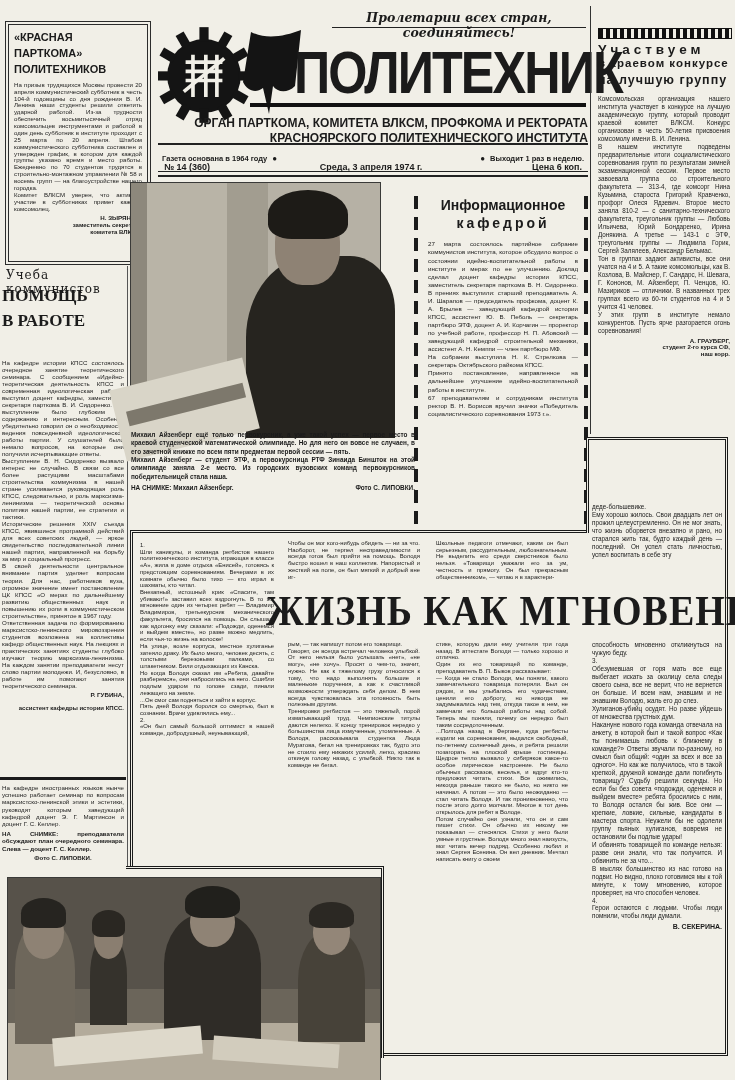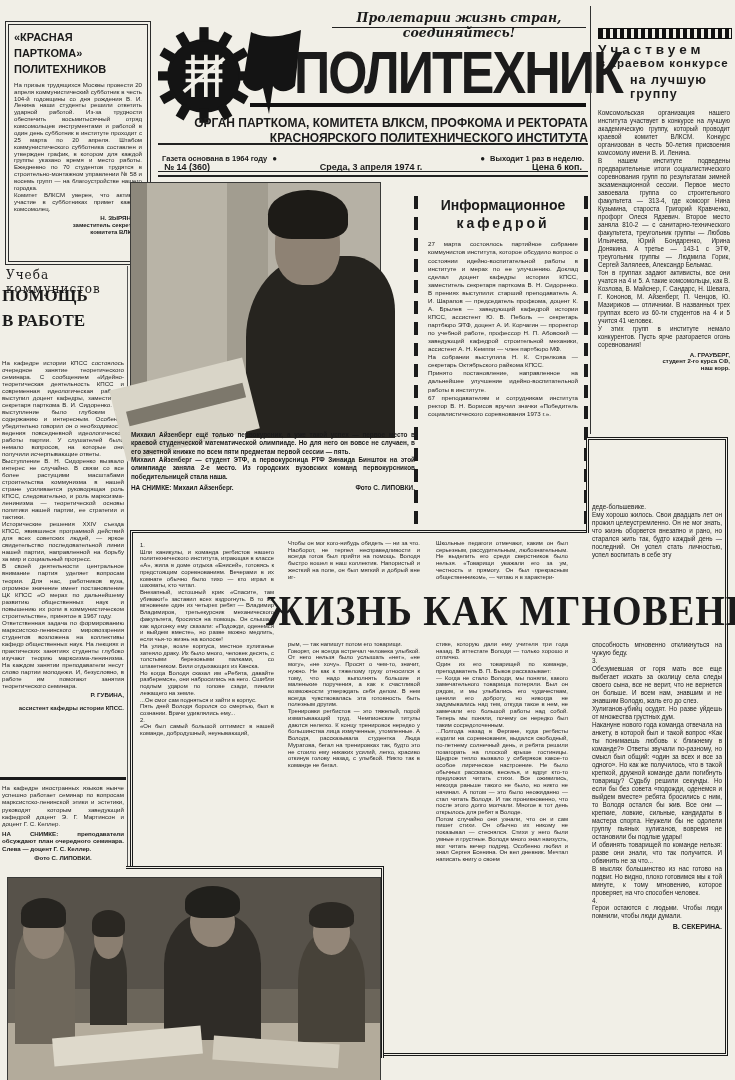--- a/index.html
+++ b/index.html
@@ -34,21 +34,21 @@
             display:flex;align-items:center;font-weight:bold;font-size:9px;box-sizing:border-box;padding:0 6px;}
   .dot{font-size:8px;margin:0 5px;}
   .grow{flex:1;}
   
   .contest-rule{left:590px;top:6px;width:1px;height:428px;background:#333;}
   .hatch{left:598px;top:28px;width:132px;height:9px;border:1px solid #111;
          background:repeating-linear-gradient(90deg,#111 0 4px,#f1efe7 4px 7px);}
   .contest{left:598px;top:42px;width:132px;height:392px;}
   .c-h1{font-weight:bold;font-size:13.5px;letter-spacing:4px;}
   .c-h2{font-weight:bold;font-size:11.5px;letter-spacing:1px;}
-  .c-h3{font-weight:bold;font-size:12.5px;letter-spacing:1px;margin-top:4px;padding-left:32px;}
+  .c-h3{font-weight:bold;font-size:12.5px;letter-spacing:1px;margin-top:4px;}
   .c-body{font-size:6.3px;line-height:1.27;margin-top:8px;}
   
   .kicker{left:6px;top:268px;width:119px;font-family:"DejaVu Serif",serif;
           font-size:12px;letter-spacing:1px;}
   .pom-head{left:2px;top:284px;width:123px;font-family:"Liberation Serif",serif;font-weight:bold;
             font-size:17px;line-height:1.45;white-space:pre-line;}
   .left-body{left:2px;top:352px;width:122px;height:420px;font-size:6.15px;line-height:1.14;}
   .divider{left:0px;top:777px;width:126px;height:3px;background:#1b1b1b;}
   .left-note{left:2px;top:784px;width:122px;height:92px;font-size:6.15px;line-height:1.17;}
   .note-cap{font-weight:bold;margin-top:3px;}
@@ -94,21 +94,21 @@
 <div class="abs rs-box">
   <div class="rs-head">«КРАСНАЯ ПАРТКОМА»
 ПОЛИТЕХНИКОВ</div>
   <div class="rs-body just pre ov">На призыв трудящихся Москвы провести 20 апреля коммунистический субботник в честь 104-й годовщины со дня рождения В. И. Ленина наши студенты решили ответить ударной работой. Из-за трудности обеспечить восьмитысячный отряд комсомольцев инструментами и работой в один день субботник в институте проходит с 25 марта по 20 апреля. Штабом коммунистического субботника составлен и утвержден график, в котором для каждой группы указано время и место работы. Ежедневно по 70 студентов трудятся в строительно-монтажном управлении № 58 и восемь групп — на благоустройстве нашего городка.
 Комитет ВЛКСМ уверен, что активное участие в субботниках примет каждый комсомолец.</div>
   <div class="sig">Н. ЗЫРЯНОВ,</div>
   <div class="sig-role">заместитель секретаря
 комитета ВЛКСМ.</div>
 </div>
 
-<div class="abs slogan">Пролетарии жизнь стран, соединяйтесь!</div>
+<div class="abs slogan">Пролетарии всех стран, соединяйтесь!</div>
 
 <svg class="abs gear" viewBox="0 0 100 104">
   <g fill="#141414">
     <circle cx="50" cy="53" r="40"></circle>
     <g>
       <rect x="45" y="0" width="10" height="16"></rect>
       <rect x="45" y="88" width="10" height="16"></rect>
       <rect x="-3" y="48" width="16" height="10"></rect>
       <rect x="87" y="48" width="16" height="10"></rect>
       <rect x="45" y="0" width="10" height="16" transform="rotate(30 50 53)"></rect>

